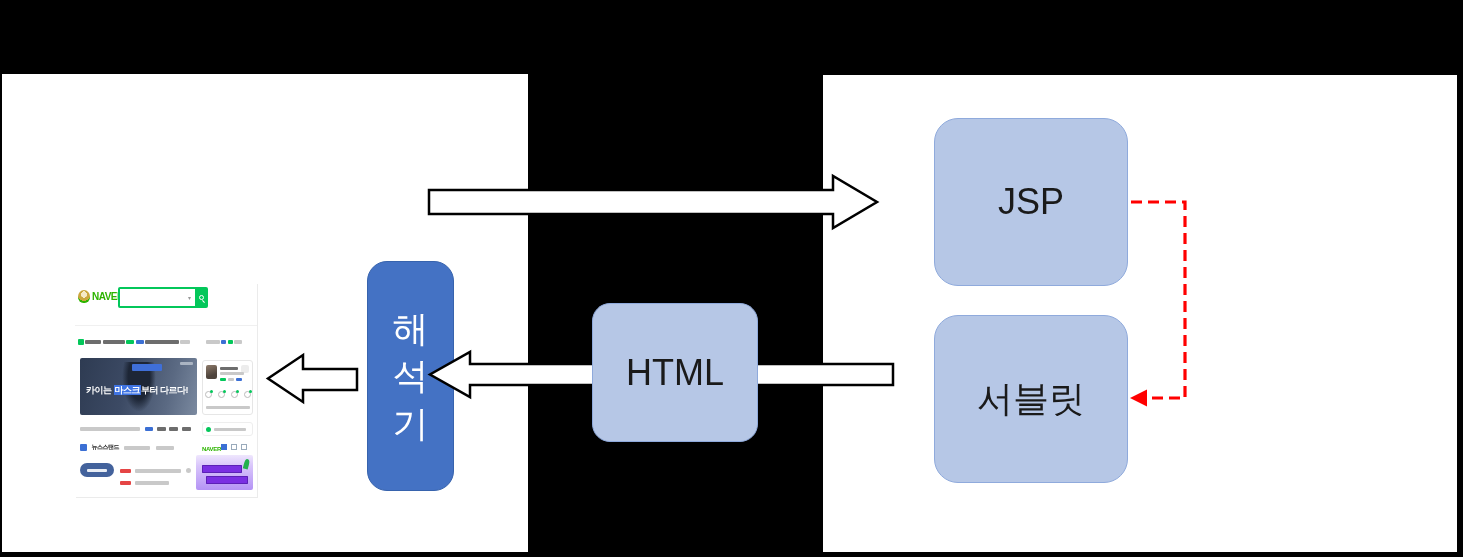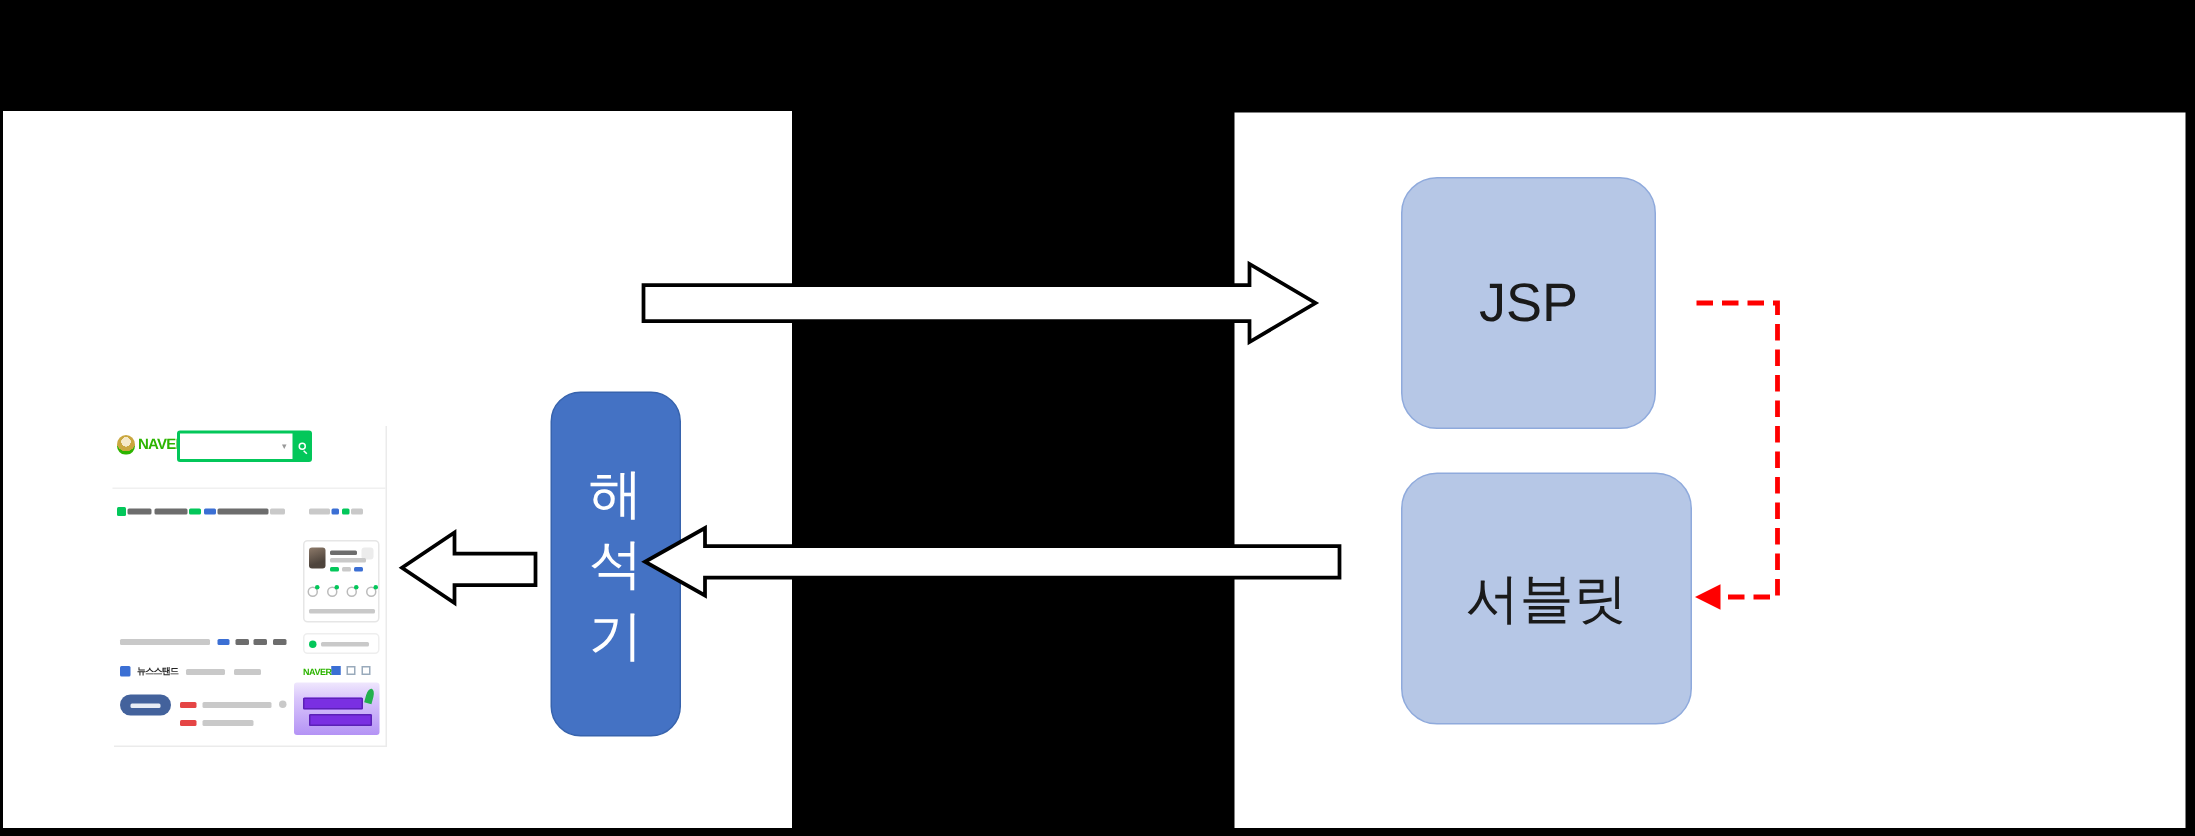--- a/index.html
+++ b/index.html
@@ -5,21 +5,21 @@
   html,body{margin:0;padding:0;background:#000;}
   *{box-sizing:border-box;font-family:"Liberation Sans","DejaVu Sans",sans-serif;}
   .canvas{position:relative;width:1463px;height:557px;background:#000;overflow:hidden;}
   .panel{position:absolute;background:#fff;}
   .panel-left{left:2px;top:74px;width:526px;height:478px;}
   .panel-right{left:823px;top:75px;width:634px;height:477px;}
 
   
   .node{position:absolute;display:flex;align-items:center;justify-content:center;z-index:4;}
   .node-blue{background:#b6c7e6;border:1.5px solid #8faadc;color:#1a1a1a;}
-  .jsp-box{left:934px;top:118px;width:170px;height:168px;border-radius:24px;font-size:36px;font-weight:300;}
+  .jsp-box{left:934px;top:118px;width:194px;height:168px;border-radius:24px;font-size:36px;font-weight:300;}
   .servlet-box{left:934px;top:315px;width:194px;height:168px;border-radius:24px;font-size:36px;font-weight:300;}
   .html-box{left:592px;top:303px;width:166px;height:139px;border-radius:18px;font-size:36px;font-weight:300;}
   .jasper-box{left:1205px;top:275px;width:187px;height:63px;border-radius:12px;background:#f9caca;border:2.5px solid #111;font-size:30px;font-weight:700;color:#111;}
   .interpreter-box{left:367px;top:261px;width:87px;height:230px;border-radius:20px;background:#4472c4;border:1.5px solid #3763ad;z-index:2;flex-direction:column;color:#fff;font-size:36px;font-weight:300;line-height:1.32;}
   .arrows{position:absolute;left:0;top:0;z-index:3;pointer-events:none;}
 
   
   .naver{position:absolute;left:75px;top:283px;width:182px;height:214px;background:#fff;z-index:2;
          box-shadow:1px 1px 0 rgba(0,0,0,0.08);font-size:5px;color:#444;}
   .nv-logo-icon{position:absolute;left:3px;top:7px;width:12px;height:13px;background:radial-gradient(circle at 50% 35%,#f5e9c8 0 30%,#caa73f 31% 60%,#2db400 61%);border-radius:50% 50% 45% 45%;}
@@ -91,20 +91,25 @@
       <span class="sm sm-g" style="width:8px"></span>
       <span class="sm sm-b" style="width:8px"></span>
       <span class="sm sm-d" style="width:34px"></span>
       <span class="sm sm-l" style="width:10px"></span>
       <span class="sm sm-l" style="width:14px;margin-left:14px"></span>
       <span class="sm sm-b" style="width:5px"></span>
       <span class="sm sm-g" style="width:5px"></span>
       <span class="sm sm-l" style="width:8px"></span>
     </div>
 
+    <div class="nv-banner">
+      <span class="nv-badge"></span>
+      <span class="nv-brand"></span>
+      <div class="nv-banner-text"><span>카이는</span> <span class="hl">마스크</span><span>부터 다르다!</span></div>
+    </div>
 
     <div class="nv-profile">
       <span class="nv-avatar"></span>
       <span class="nv-gear"></span>
       <span class="sm sm-d" style="position:absolute;left:17px;top:6px;width:18px;height:3px"></span>
       <span class="sm sm-l" style="position:absolute;left:17px;top:11px;width:24px;height:2.5px"></span>
       <span class="sm sm-g" style="position:absolute;left:17px;top:17px;width:6px;height:3px"></span>
       <span class="sm sm-l" style="position:absolute;left:25px;top:17px;width:6px;height:3px"></span>
       <span class="sm sm-b" style="position:absolute;left:33px;top:17px;width:6px;height:3px"></span>
       <div class="nv-icons">
@@ -167,19 +172,22 @@
   </div>
 
   <svg class="arrows" width="1463" height="557" viewBox="0 0 1463 557">
     <polygon points="429,190 833,190 833,176 877,202 833,228 833,214 429,214" fill="#ffffff" stroke="#000000" stroke-width="2.5"></polygon>
     <polygon points="893,364 470,364 470,352 430,374.5 470,397 470,385 893,385" fill="#ffffff" stroke="#000000" stroke-width="2.5"></polygon>
     <polygon points="357,369 303,369 303,355 268,378.5 303,402 303,390 357,390" fill="#ffffff" stroke="#000000" stroke-width="2.5"></polygon>
     <path d="M1131,202 H1185 V398 H1146" fill="none" stroke="#ff0000" stroke-width="3.2" stroke-dasharray="11 6"></path>
     <polygon points="1130,398 1147,389.5 1147,406.5" fill="#ff0000"></polygon>
   </svg>
 
+  <div class="node node-blue html-box">
+    <span>HTML</span>
+  </div>
   <div class="node node-blue jsp-box">
     <span>JSP</span>
   </div>
   <div class="node node-blue servlet-box">
     <span>서블릿</span>
   </div>
 </div>
 
 </body></html>

